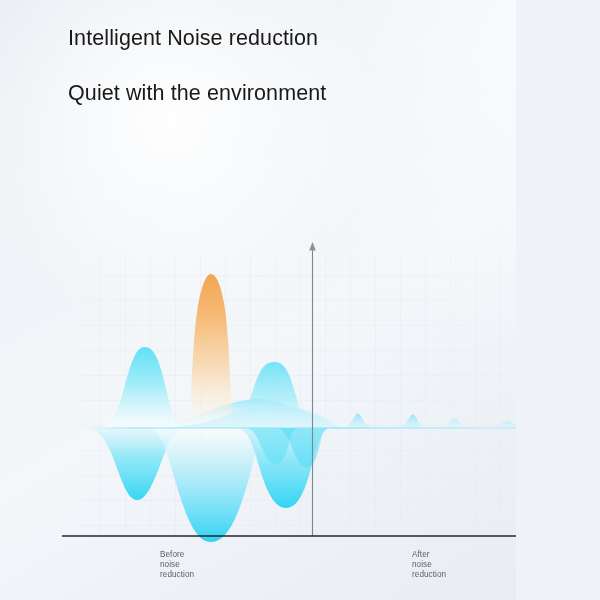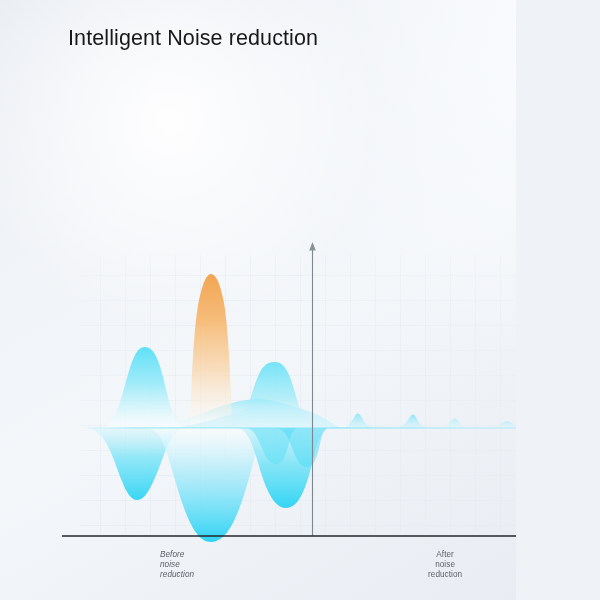--- a/index.html
+++ b/index.html
@@ -26,30 +26,31 @@
   .headline.l2{margin-top:33px;}
 
   
   #chart{position:absolute;left:0;top:0;width:600px;height:600px;}
 
   
   .axis-label{
     position:absolute;font-size:8.2px;line-height:10.2px;
     color:#5C6168;white-space:nowrap;letter-spacing:0.05px;
   }
-  #label-before{left:160px;top:550px;font-style:italic;}
-  #label-after{left:428px;top:550px;text-align:center;}
+  #label-before{left:160px;top:550px;}
+  #label-after{left:412px;top:550px;}
 </style>
 </head>
 <body>
 
 <div id="stage">
 
   <div class="headings">
     <div class="headline l1">Intelligent Noise reduction</div>
+    <div class="headline l2">Quiet with the environment</div>
   </div>
 
   <svg id="chart" viewBox="0 0 600 600" xmlns="http://www.w3.org/2000/svg">
     <defs>
 
       <linearGradient id="gUpA" x1="0" y1="0" x2="0" y2="1">
         <stop offset="0%" stop-color="#57DFF6" stop-opacity="0.95"></stop>
         <stop offset="45%" stop-color="#8BE8F9" stop-opacity="0.80"></stop>
         <stop offset="100%" stop-color="#FFFFFF" stop-opacity="0.55"></stop>
       </linearGradient>

